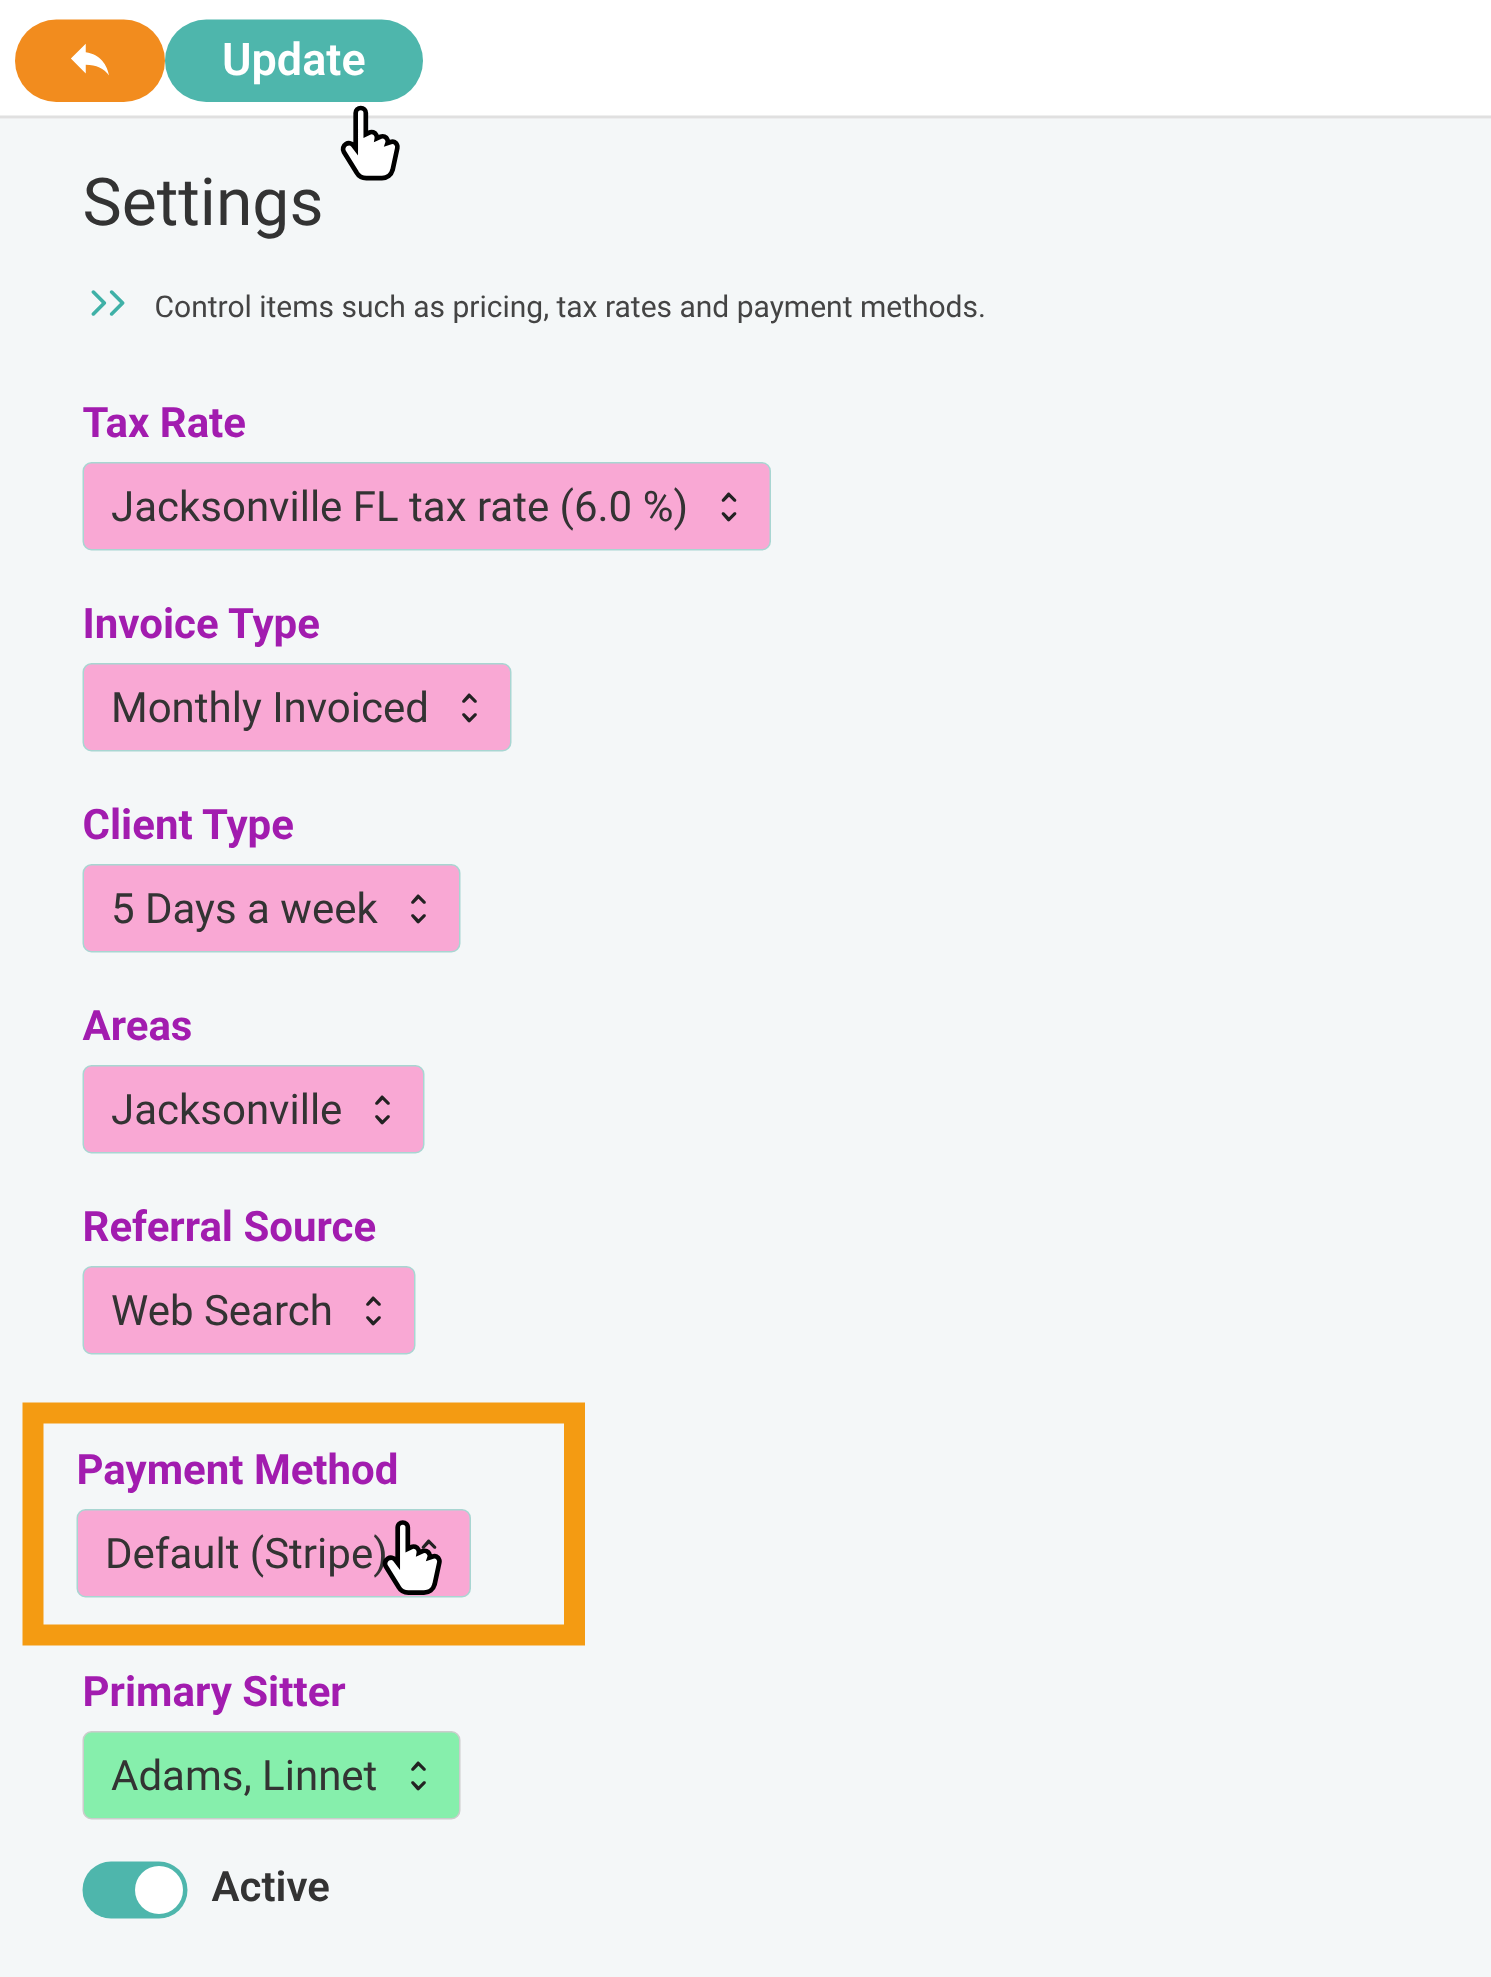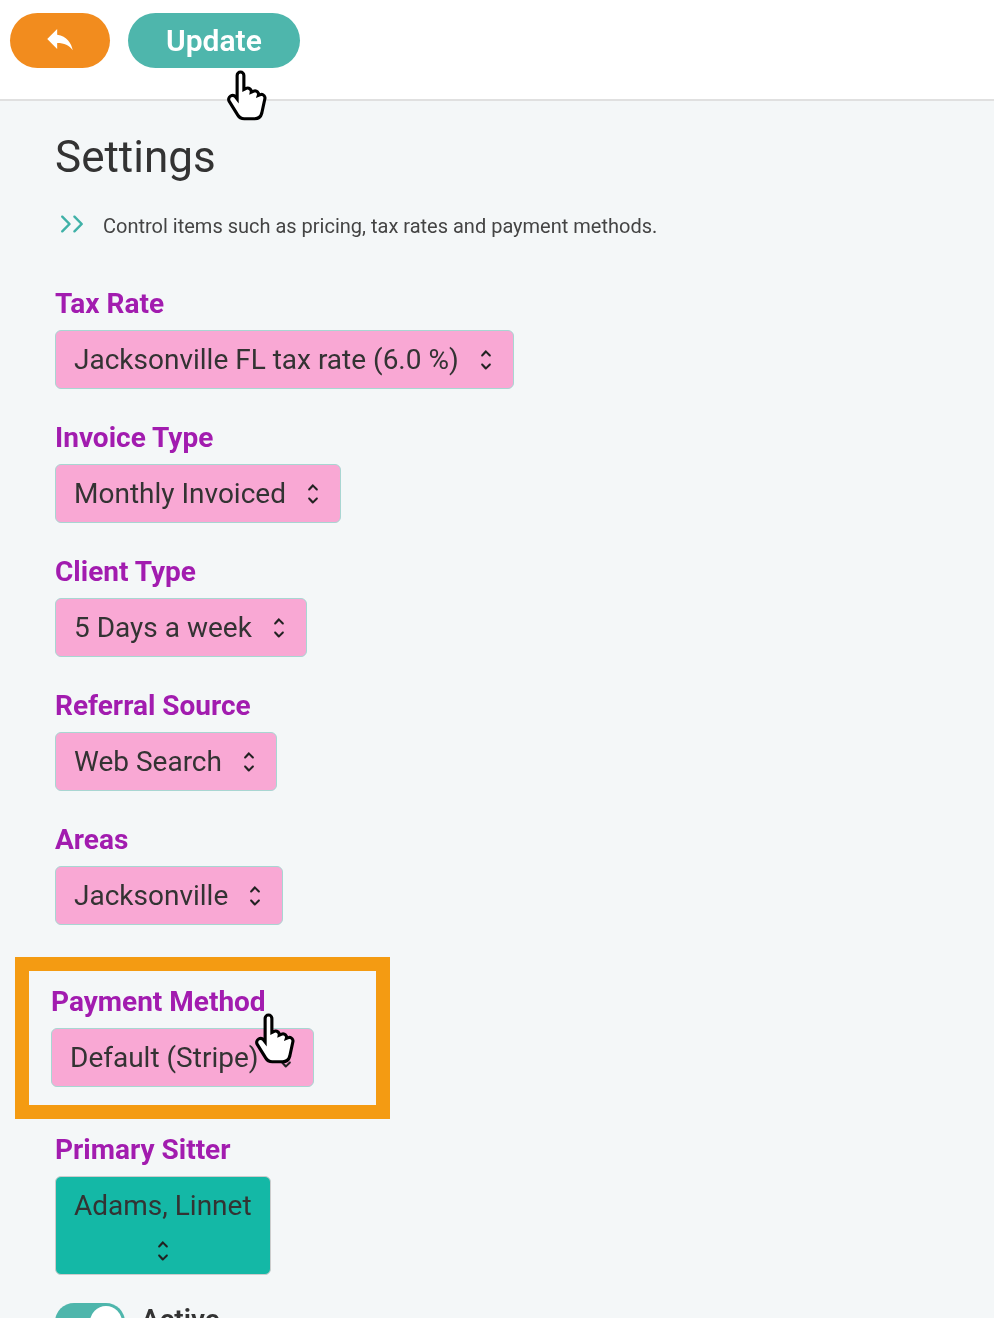--- a/index.html
+++ b/index.html
@@ -8,24 +8,23 @@
     background: #f4f7f8;
     width: 994px;
     height: 1318px;
     position: relative;
     overflow: hidden;
     color: #333;
   }
   .topbar {
     background: #fff;
     border-bottom: 2px solid #e0e0e0;
-    padding: 13px 10px 31px 10px;
-    display: flex;
-    align-items: center;
-    gap: 18px;
+    padding: 13px 10px 9px 10px;
+    display: flex;
+    align-items: center;
   }
   .btn-back {
     background: #f28c1e;
     border: none;
     border-radius: 30px;
     width: 100px;
     height: 55px;
     display: flex;
     align-items: center;
     justify-content: center;
@@ -92,23 +91,22 @@
     display: inline-flex;
     align-items: center;
     background: #f9a8d4;
     border: 1px solid #a8d6d2;
     border-radius: 6px;
     padding: 12px 18px;
     gap: 18px;
     cursor: pointer;
   }
   .select-wrap.disabled {
-    background: #14b8a6;
+    background: #86efac;
     border-color: #ccc;
-    flex-direction: column;
   }
   .select-value {
     font-size: 28px;
     color: #333;
   }
   .sort-icon svg { width: 18px; height: 22px; fill: #222; display: block; }
   .highlight-box {
     border: 14px solid #f49b12;
     padding: 14px 36px 18px 22px;
     margin-left: -40px;
@@ -209,35 +207,35 @@
       <span class="select-value">5 Days a week</span>
       <span class="sort-icon">
           <svg viewBox="0 0 320 512">
             <path d="M137 39c9.4-9.4 24.6-9.4 33.9 0l96 96c9.4 9.4 9.4 24.6 0 33.9s-24.6 9.4-33.9 0L160 95.9 86.9 169c-9.4 9.4-24.6 9.4-33.9 0s-9.4-24.6 0-33.9l84-96zM137 473l-84-96c-9.4-9.4-9.4-24.6 0-33.9s24.6-9.4 33.9 0L160 416.1 233.1 343c9.4-9.4 24.6-9.4 33.9 0s9.4 24.6 0 33.9l-96 96c-9.4 9.4-24.6 9.4-33.9 0z"></path>
           </svg>
         </span>
     </div>
   </div>
 
   <div class="field">
+    <div class="field-label">Areas</div>
+    <div class="select-wrap">
+      <span class="select-value">Jacksonville</span>
+      <span class="sort-icon">
+          <svg viewBox="0 0 320 512">
+            <path d="M137 39c9.4-9.4 24.6-9.4 33.9 0l96 96c9.4 9.4 9.4 24.6 0 33.9s-24.6 9.4-33.9 0L160 95.9 86.9 169c-9.4 9.4-24.6 9.4-33.9 0s-9.4-24.6 0-33.9l84-96zM137 473l-84-96c-9.4-9.4-9.4-24.6 0-33.9s24.6-9.4 33.9 0L160 416.1 233.1 343c9.4-9.4 24.6-9.4 33.9 0s9.4 24.6 0 33.9l-96 96c-9.4 9.4-24.6 9.4-33.9 0z"></path>
+          </svg>
+        </span>
+    </div>
+  </div>
+
+  <div class="field">
     <div class="field-label">Referral Source</div>
     <div class="select-wrap">
       <span class="select-value">Web Search</span>
-      <span class="sort-icon">
-          <svg viewBox="0 0 320 512">
-            <path d="M137 39c9.4-9.4 24.6-9.4 33.9 0l96 96c9.4 9.4 9.4 24.6 0 33.9s-24.6 9.4-33.9 0L160 95.9 86.9 169c-9.4 9.4-24.6 9.4-33.9 0s-9.4-24.6 0-33.9l84-96zM137 473l-84-96c-9.4-9.4-9.4-24.6 0-33.9s24.6-9.4 33.9 0L160 416.1 233.1 343c9.4-9.4 24.6-9.4 33.9 0s9.4 24.6 0 33.9l-96 96c-9.4 9.4-24.6 9.4-33.9 0z"></path>
-          </svg>
-        </span>
-    </div>
-  </div>
-
-  <div class="field">
-    <div class="field-label">Areas</div>
-    <div class="select-wrap">
-      <span class="select-value">Jacksonville</span>
       <span class="sort-icon">
           <svg viewBox="0 0 320 512">
             <path d="M137 39c9.4-9.4 24.6-9.4 33.9 0l96 96c9.4 9.4 9.4 24.6 0 33.9s-24.6 9.4-33.9 0L160 95.9 86.9 169c-9.4 9.4-24.6 9.4-33.9 0s-9.4-24.6 0-33.9l84-96zM137 473l-84-96c-9.4-9.4-9.4-24.6 0-33.9s24.6-9.4 33.9 0L160 416.1 233.1 343c9.4-9.4 24.6-9.4 33.9 0s9.4 24.6 0 33.9l-96 96c-9.4 9.4-24.6 9.4-33.9 0z"></path>
           </svg>
         </span>
     </div>
   </div>
 
   <div class="highlight-box">
     <div class="field">

